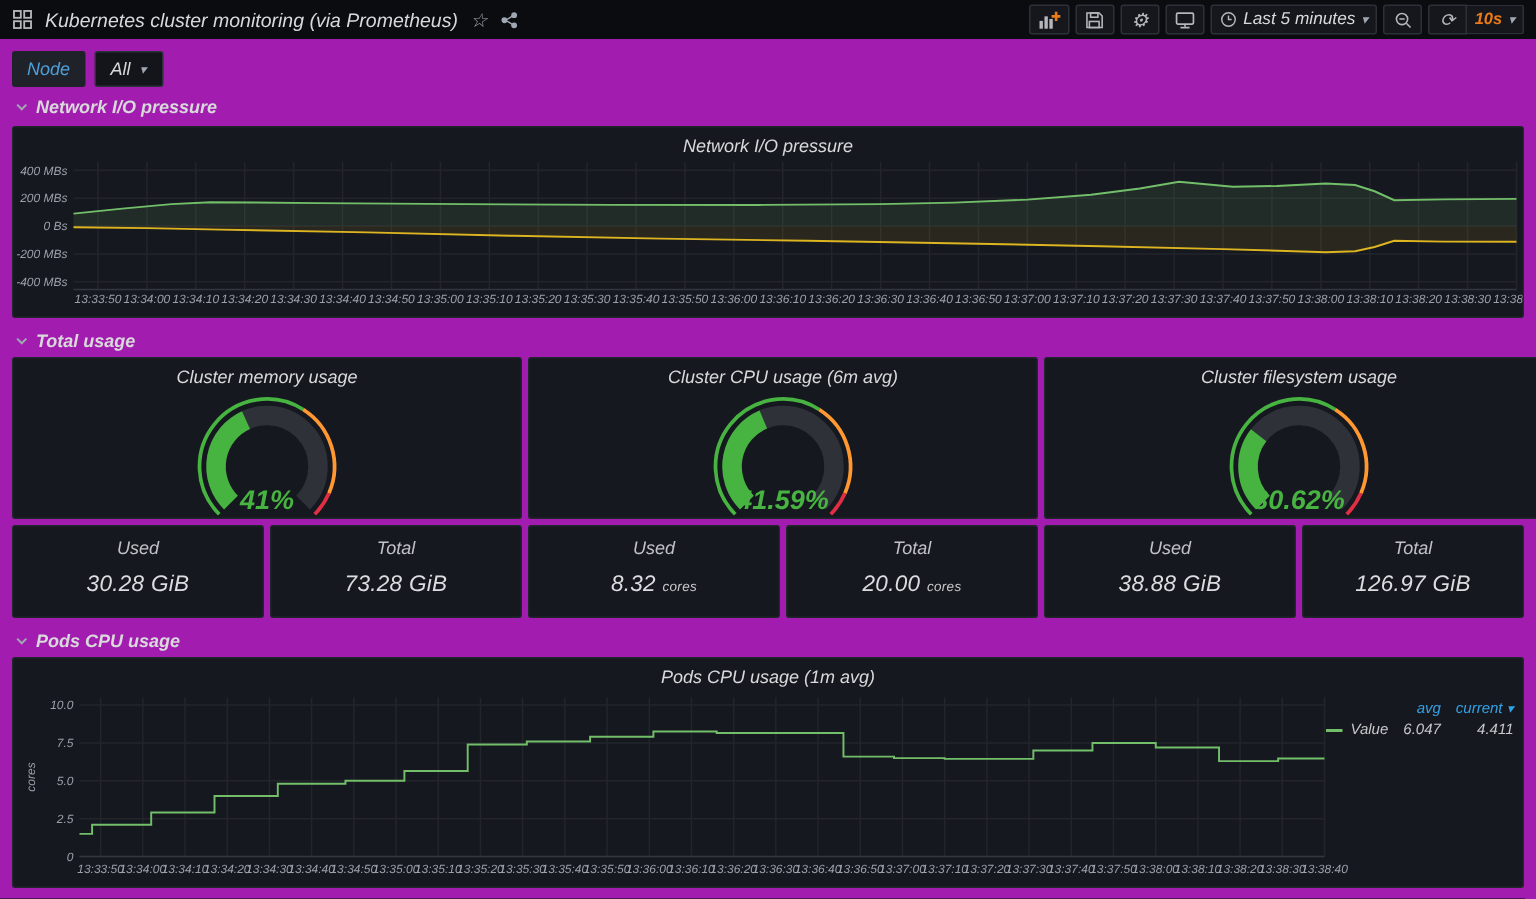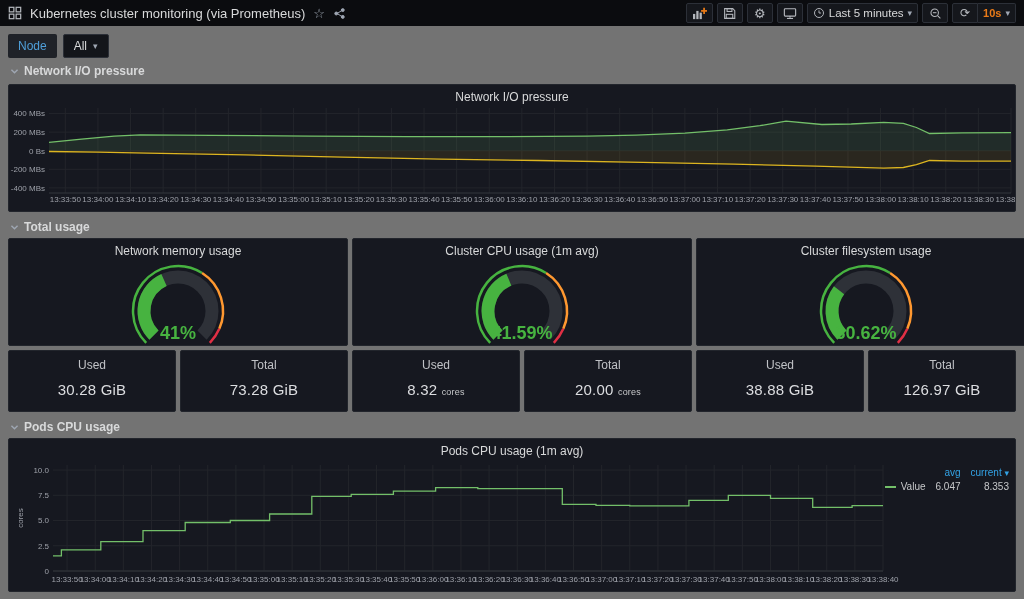--- a/index.html
+++ b/index.html
@@ -1,18 +1,18 @@
 <!DOCTYPE html>
 <html><head>
 <meta charset="utf-8">
 <style>
   * { margin:0; padding:0; box-sizing:border-box; }
   html,body { width:1024px; height:599px; background:#101116; overflow:hidden;
               font-family:"Liberation Sans", sans-serif; }
-  .page { position:relative; width:1024px; height:599px; background:#737373; }
+  .page { position:relative; width:1024px; height:599px; background:#a21caf;font-style:italic; }
 
   
   .navbar { position:absolute; top:0; left:0; width:1024px; height:26px;
             background:#0b0c0f; display:flex; align-items:center; padding:0 8px; }
   .nav-left { display:flex; align-items:center; gap:8px; flex:1; min-width:0; }
   .nav-title { color:#d8d9da; font-size:13px; font-weight:500; white-space:nowrap; }
   .nav-icn { color:#9fa7b3; font-size:12px; line-height:1; display:flex; align-items:center; }
   .nav-right { display:flex; align-items:center; gap:4px; }
   .nav-btn { height:20px; min-width:26px; padding:0 5px; display:flex; align-items:center;
              justify-content:center; gap:4px; background:#15171c; border:1px solid #2c3038;
@@ -260,34 +260,34 @@
   <div class="section" style="top:220px;">
     <span class="chev">
         <svg width="9" height="7" viewBox="0 0 10 8">
           <polyline points="1.5,2 5,5.5 8.5,2" fill="none" stroke="#9fa7b3" stroke-width="1.6"></polyline>
         </svg>
       </span>
     <span>Total usage</span>
   </div>
 
   <div class="panel" style="top:238px; left:8px; width:340px; height:108px;">
-    <div class="panel-title">Network memory usage</div>
+    <div class="panel-title">Cluster memory usage</div>
     <div class="gauge-wrap">
         <svg width="170" height="84">
           <path d="M53.18 79.82 A45 45 0 0 1 109.11 10.01" fill="none" stroke="#47b340" stroke-width="2.5"></path>
           <path d="M109.11 10.01 A45 45 0 0 1 126.30 65.87" fill="none" stroke="#ff9830" stroke-width="2.5"></path>
           <path d="M126.30 65.87 A45 45 0 0 1 116.82 79.82" fill="none" stroke="#e02f44" stroke-width="2.5"></path>
           <path d="M60.96 72.04 A34 34 0 1 1 109.04 72.04" fill="none" stroke="#2e3138" stroke-width="13"></path>
           <path d="M60.96 72.04 A34 34 0 0 1 71.01 17.01" fill="none" stroke="#47b340" stroke-width="13"></path>
           <text x="85" y="76" fill="#47b340" font-size="18" font-weight="bold" text-anchor="middle" font-family="&quot;Liberation Sans&quot;, sans-serif">41%</text>
         </svg>
       </div>
   </div>
   <div class="panel" style="top:238px; left:352px; width:340px; height:108px;">
-    <div class="panel-title">Cluster CPU usage (1m avg)</div>
+    <div class="panel-title">Cluster CPU usage (6m avg)</div>
     <div class="gauge-wrap">
         <svg width="170" height="84">
           <path d="M53.18 79.82 A45 45 0 0 1 109.11 10.01" fill="none" stroke="#47b340" stroke-width="2.5"></path>
           <path d="M109.11 10.01 A45 45 0 0 1 126.30 65.87" fill="none" stroke="#ff9830" stroke-width="2.5"></path>
           <path d="M126.30 65.87 A45 45 0 0 1 116.82 79.82" fill="none" stroke="#e02f44" stroke-width="2.5"></path>
           <path d="M60.96 72.04 A34 34 0 1 1 109.04 72.04" fill="none" stroke="#2e3138" stroke-width="13"></path>
           <path d="M60.96 72.04 A34 34 0 0 1 71.88 16.64" fill="none" stroke="#47b340" stroke-width="13"></path>
           <text x="85" y="76" fill="#47b340" font-size="18" font-weight="bold" text-anchor="middle" font-family="&quot;Liberation Sans&quot;, sans-serif">41.59%</text>
         </svg>
       </div>
@@ -426,20 +426,20 @@
           <th><span>current</span> <span class="caret" style="color:#33a2e5;">▾</span></th>
         </tr>
         <tr>
           <td>
                 <span class="series-name">
                   <span class="dash"></span>
                   <span>Value</span>
                 </span>
               </td>
           <td>6.047</td>
-          <td>8.353</td>
+          <td>4.411</td>
         </tr>
       </tbody>
         </table>
     </div>
   </div>
 
 </div>
 
 </body></html>

